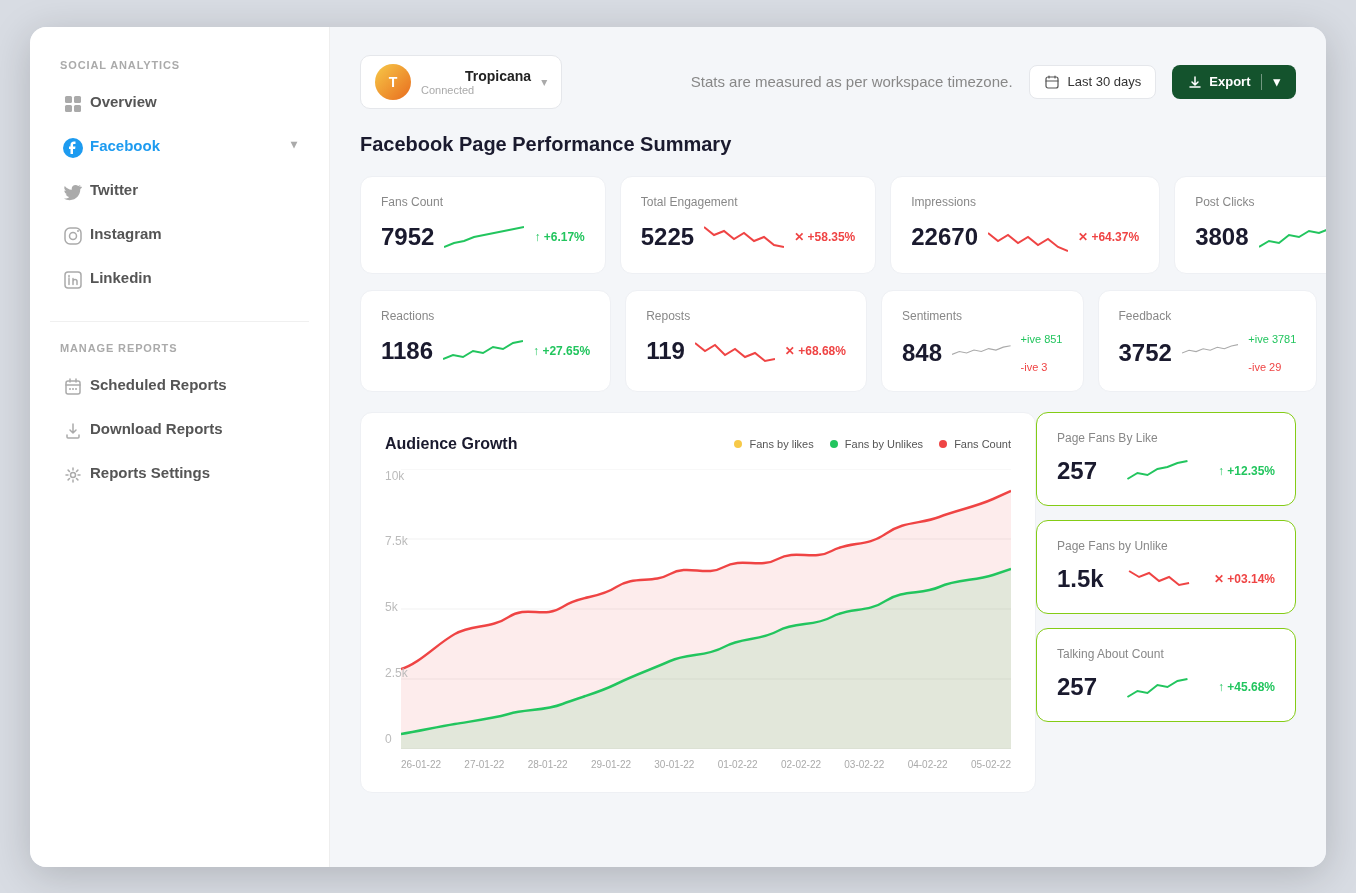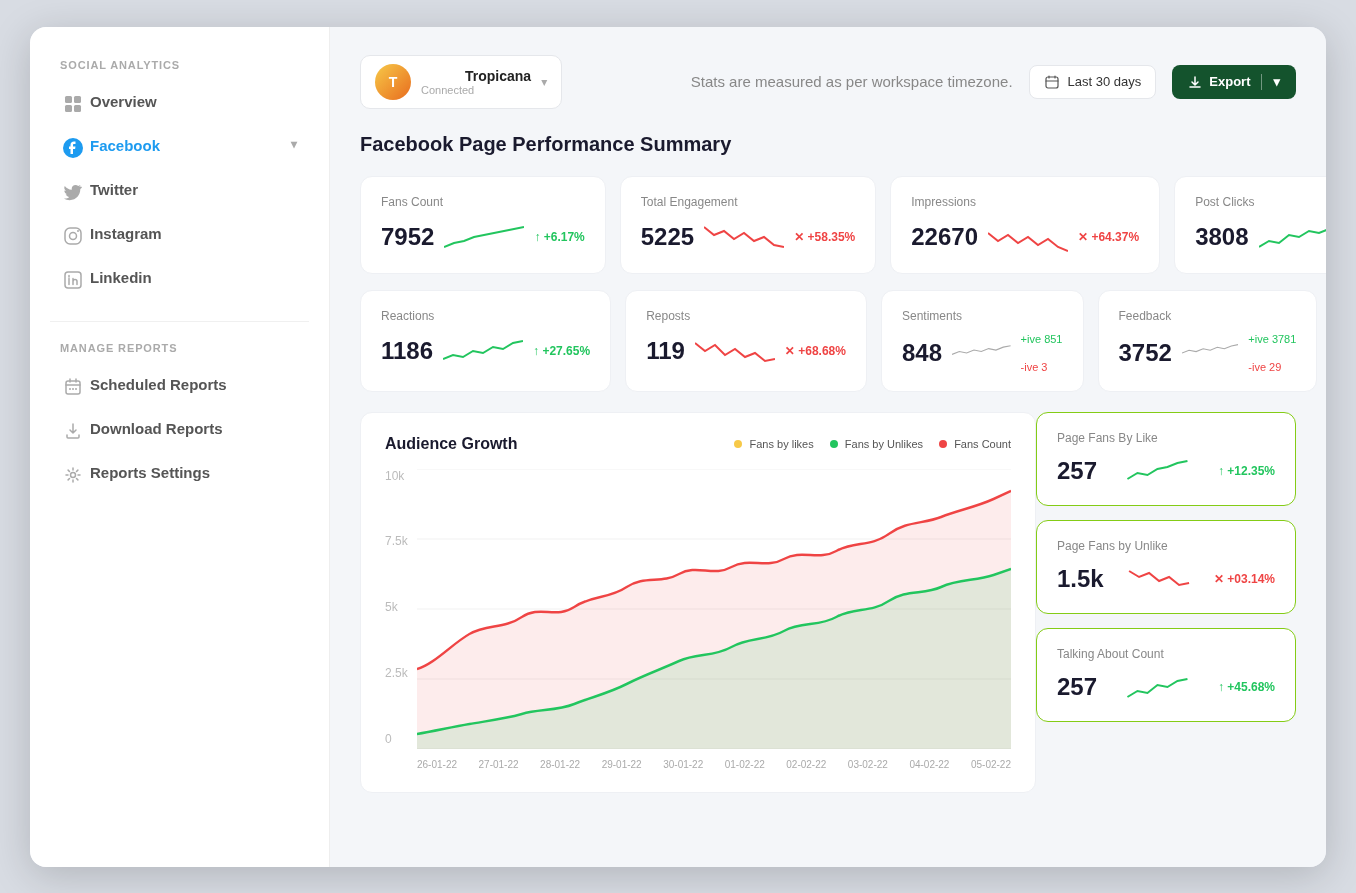--- a/index.html
+++ b/index.html
@@ -291,21 +291,21 @@
       top: 0;
       bottom: 24px;
       display: flex;
       flex-direction: column;
       justify-content: space-between;
       font-size: 12px;
       color: #bbb;
       width: 28px;
     }
     .chart-inner {
-      margin-left: 32px;
+      margin-left: 16px;
     }
   </style>
 </head>
 <body>
 
 <div class="app-container">
 
   <div class="sidebar">
     <div class="sidebar-section-label">SOCIAL ANALYTICS</div>
 

